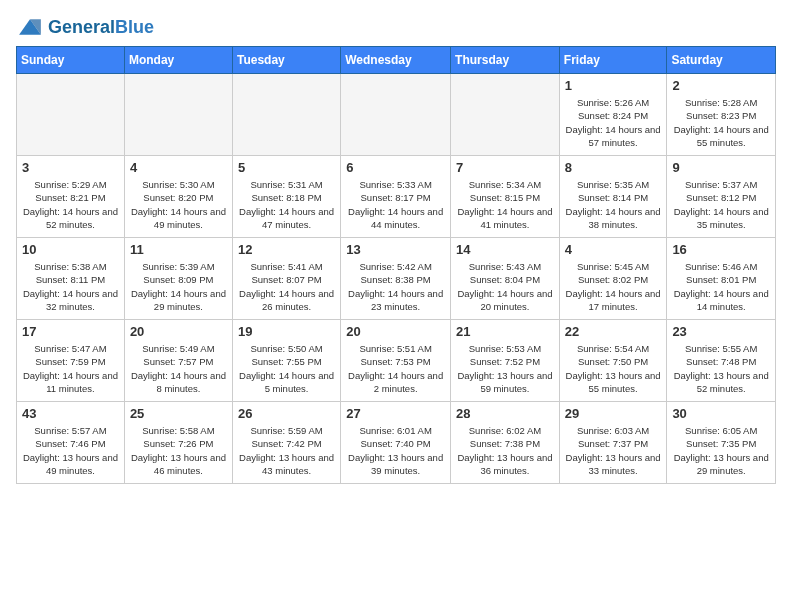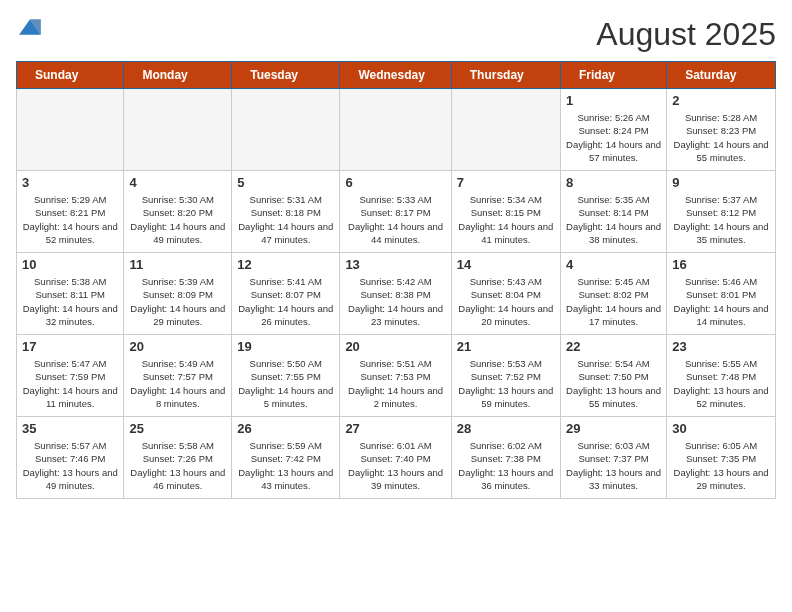--- a/index.html
+++ b/index.html
@@ -46,25 +46,25 @@
     .location-subtitle {
       font-size: 13px;
       color: #555;
     }
     .calendar-table {
       width: 100%;
       border-collapse: collapse;
       border: 1px solid #ccc;
     }
     .calendar-table th {
-      background-color: #c2410c;
+      background-color: #3b82f6;
       color: #fff;
       font-size: 12px;
       font-weight: bold;
-      padding: 6px 18px;
+      padding: 6px 4px;
       text-align: left;
       border: 1px solid #2165a0;
     }
     .calendar-table td {
       vertical-align: top;
       border: 1px solid #ccc;
       padding: 4px 5px;
       min-height: 80px;
       width: 113px;
       font-size: 10px;
@@ -93,23 +93,25 @@
   </style>
 </head>
 <body>
 
 <div class="header-section">
   <div class="logo">
     <svg class="logo-blue-shape" viewBox="0 0 36 28" width="36" height="28">
       <polygon points="4,24 18,4 32,24" fill="#2f7bbf"></polygon>
       <polygon points="18,4 32,4 32,24" fill="#1a5fa0" opacity="0.7"></polygon>
     </svg>
+    <span class="logo-text">
+      <span>General</span><span style="color:#2f7bbf;font-weight:bold;">Blue</span>
+    </span>
   </div>
   <div class="title-block">
-    <div class="month-title">August 2025</div>
   </div>
 </div>
 
 <table class="calendar-table">
   <thead>
     <tr>
     <th>Sunday</th>
         <th>Monday</th>
         <th>Tuesday</th>
         <th>Wednesday</th>
@@ -265,21 +267,21 @@
         </td>
         <td>
           <span class="day-number">23</span>
           <div class="day-info">Sunrise: 5:55 AM
 Sunset: 7:48 PM
 Daylight: 13 hours and 52 minutes.</div>
         </td>
       </tr>
       <tr class="week-row">
         <td>
-          <span class="day-number">35</span>
+          <span class="day-number">43</span>
           <div class="day-info">Sunrise: 5:57 AM
 Sunset: 7:46 PM
 Daylight: 13 hours and 49 minutes.</div>
         </td>
         <td>
           <span class="day-number">25</span>
           <div class="day-info">Sunrise: 5:58 AM
 Sunset: 7:26 PM
 Daylight: 13 hours and 46 minutes.</div>
         </td>

